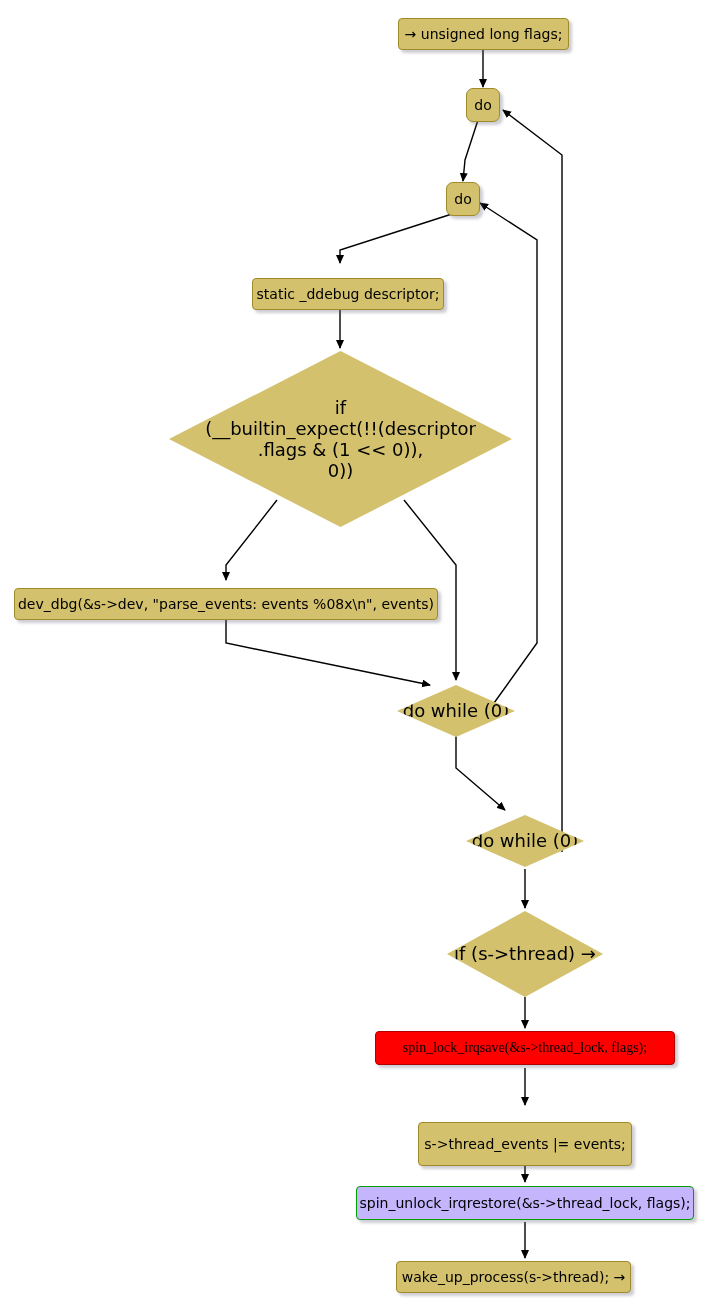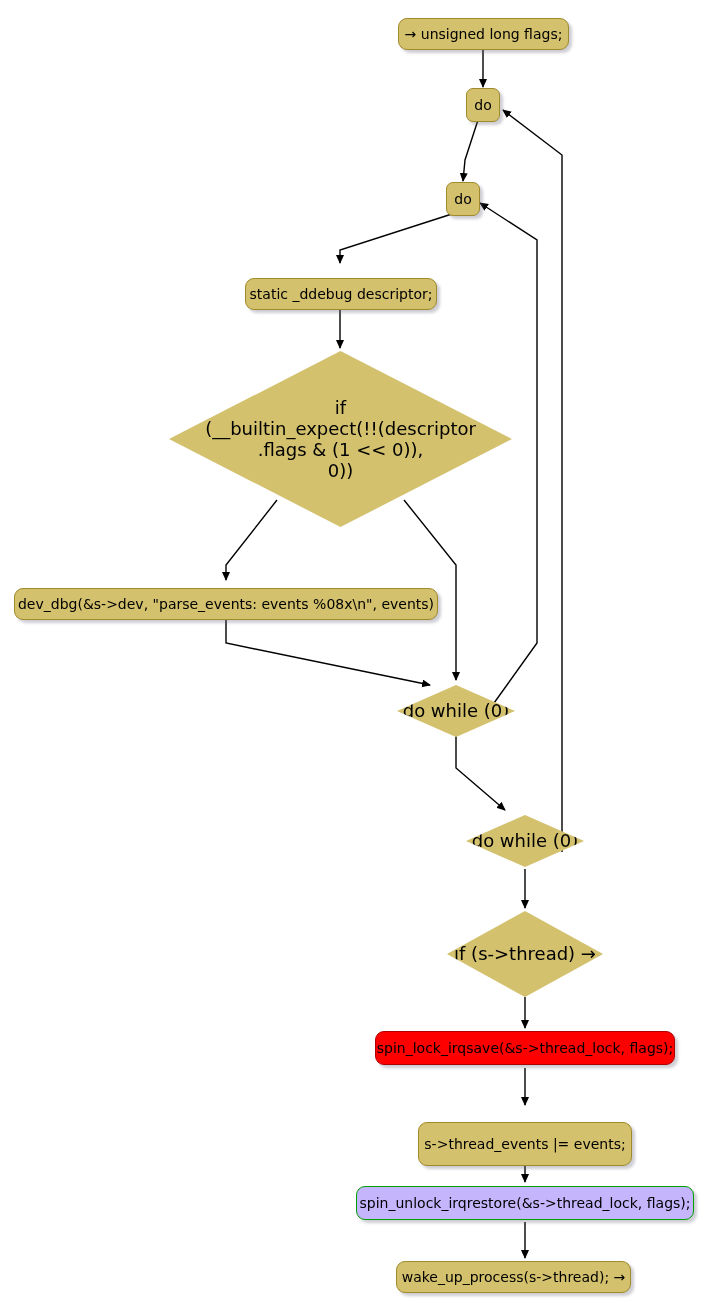--- a/index.html
+++ b/index.html
@@ -33,21 +33,21 @@
     align-items: center;
     justify-content: center;
     text-align: center;
     color: #000000;
     white-space: pre;
     line-height: 1.18;
   }
   
   .act {
     border: 1px solid #A08A2A;
-    border-radius: 9px;
+    border-radius: 4px;
     background: #D3C16E;
     font-size: 14px;
     padding: 0 3px;
     box-shadow: 3px 3px 3px rgba(100,100,120,0.32);
   }
   .act.red {
     background: #FF0000;
     border-color: #B00000;
   }
   .act.green {
@@ -123,21 +123,21 @@
   </div>
 
   <div class="node act tiny" style="left:466px; top:88px; width:34px; height:32px;">
     <span>do</span>
   </div>
 
   <div class="node act tiny" style="left:446px; top:182px; width:34px; height:32px;">
     <span>do</span>
   </div>
 
-  <div class="node act" style="left:245px; top:278px; width:192px; height:32px;">
+  <div class="node act" style="left:252px; top:278px; width:192px; height:32px;">
     <span>static _ddebug descriptor;</span>
   </div>
 
   <div class="node diamond" style="left:169px; top:351px; width:343px; height:176px;">
     <span class="dlabel">if
 (__builtin_expect(!!(descriptor
 .flags &amp; (1 &lt;&lt; 0)),
 0))</span>
   </div>
 
@@ -150,21 +150,21 @@
   </div>
 
   <div class="node diamond" style="left:466px; top:815px; width:118px; height:52px;">
     <span class="dlabel">do while (0)</span>
   </div>
 
   <div class="node diamond" style="left:447px; top:911px; width:156px; height:86px;">
     <span class="dlabel">if (s-&gt;thread) →</span>
   </div>
 
-  <div class="node act red" style="left:375px; top:1031px; width:300px; height:34px;">
+  <div class="node act red" style="left:375px; top:1031px; width:300px; height:34px;font-family:Liberation Serif, serif;">
     <span>spin_lock_irqsave(&amp;s-&gt;thread_lock, flags);</span>
   </div>
 
   <div class="node act" style="left:418px; top:1122px; width:214px; height:44px;justify-content:center;">
     <span>s-&gt;thread_events |= events;</span>
   </div>
 
   <div class="node act green" style="left:356px; top:1186px; width:338px; height:34px;">
     <span>spin_unlock_irqrestore(&amp;s-&gt;thread_lock, flags);</span>
   </div>

